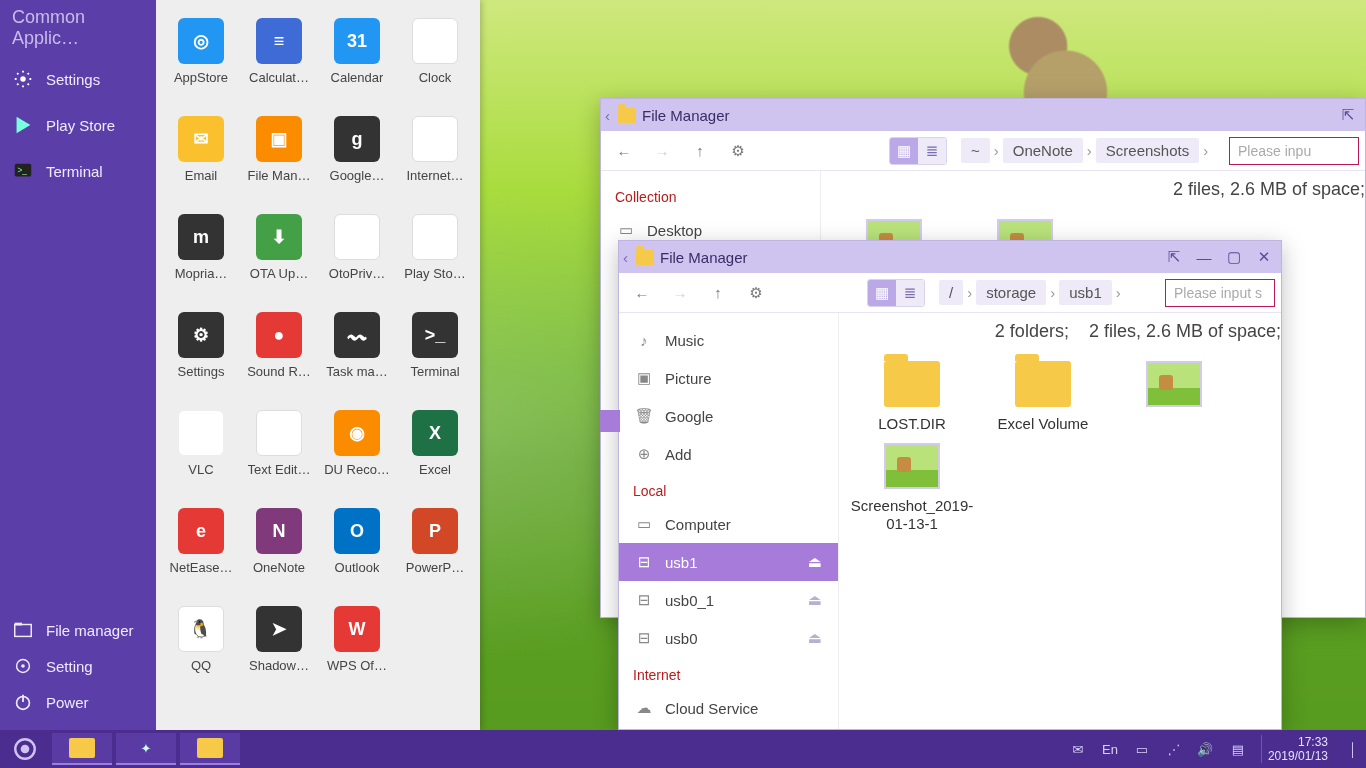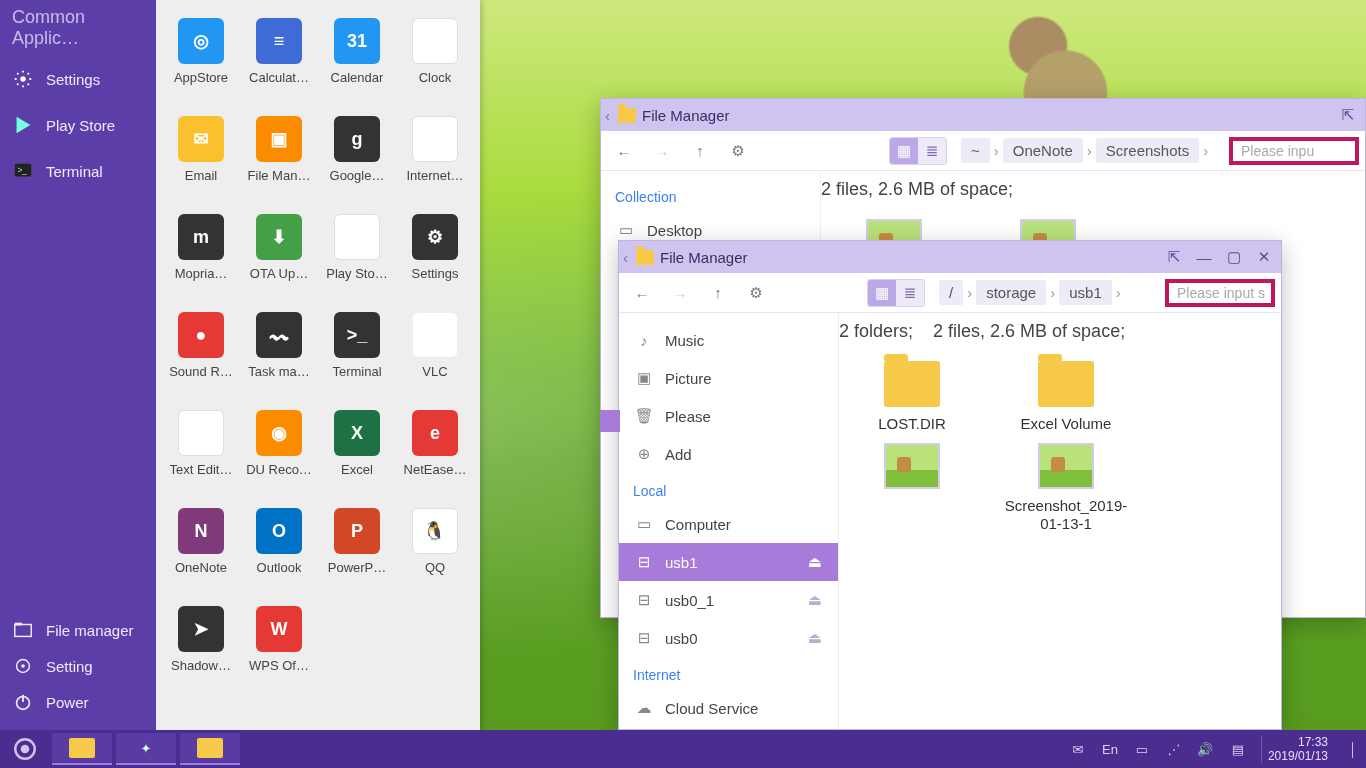--- a/index.html
+++ b/index.html
@@ -111,34 +111,34 @@
   height:40px;border-bottom:1px solid #e8e4f4;display:flex;align-items:center;
   padding:0 6px; gap:4px; font-size:15px;color:#555;
 }
 .fm-toolbar .navico{width:34px;height:32px;display:flex;align-items:center;justify-content:center;color:#7a7a7a;border-radius:4px;cursor:pointer}
 .fm-toolbar .viewtoggle{display:flex;margin-left:auto;border:1px solid #d9d4ea;border-radius:3px;overflow:hidden}
 .fm-toolbar .viewtoggle span{width:28px;height:26px;display:flex;align-items:center;justify-content:center;background:#efeaf8;color:#7b6db0}
 .fm-toolbar .viewtoggle span.active{background:#bba9e7;color:#fff}
 .fm-toolbar .crumb{display:flex;align-items:center;gap:2px;margin-left:10px}
 .fm-toolbar .crumb .seg{background:#efeaf8;padding:4px 10px;border-radius:2px;color:#555;display:flex;align-items:center;gap:6px;cursor:pointer}
 .fm-toolbar .crumb .seg.sep{background:transparent;padding:0 2px;color:#999}
-.fm-toolbar .searchbox{width:130px;height:28px;border:4px solid #be185d;color:#aaa;display:flex;align-items:center;padding:0 8px;margin-left:8px;font-size:14px;overflow:hidden;white-space:nowrap}
+.fm-toolbar .searchbox{width:130px;height:28px;border:1px solid #be185d;color:#aaa;display:flex;align-items:center;padding:0 8px;margin-left:8px;font-size:14px;overflow:hidden;white-space:nowrap}
 
 .fm-body{flex:1;display:flex;min-height:0}
 .fm-side{width:220px;border-right:1px solid #eee;font-size:15px;color:#444;padding-top:8px;overflow:hidden}
-.fm-side .group{color:#3b82f6;font-size:14px;padding:10px 14px 6px}
+.fm-side .group{color:#b91c1c;font-size:14px;padding:10px 14px 6px}
 .fm-side .srow{height:38px;display:flex;align-items:center;gap:12px;padding:0 16px;cursor:pointer;position:relative}
 .fm-side .srow .sic{width:18px;height:18px;color:#888;display:flex;align-items:center;justify-content:center}
 .fm-side .srow .eject{margin-left:auto;color:#b7b0cf}
 .fm-side .srow.active{background:#a77bd9;color:#fff}
 .fm-side .srow.active .sic,.fm-side .srow.active .eject{color:#fff}
 
 .fm-content{flex:1;display:flex;flex-direction:column;min-width:0}
-.fm-status{height:36px;display:flex;align-items:center;justify-content:flex-start;color:#444;font-size:18px;gap:20px}
-.fm-icons{flex:1;display:flex;flex-wrap:wrap;align-content:flex-start;gap:10px 44px;padding:12px 18px}
+.fm-status{height:36px;display:flex;align-items:center;justify-content:flex-end;color:#444;font-size:18px;gap:20px}
+.fm-icons{flex:1;display:flex;flex-wrap:wrap;align-content:flex-start;gap:10px 21px;padding:12px 18px}
 .fitem{width:110px;display:flex;flex-direction:column;align-items:center;font-size:15px;color:#333;cursor:pointer;text-align:center}
 .fitem .thumb{width:56px;height:46px;margin-bottom:8px;position:relative}
 .thumb.folder{background:#f7c948;border-radius:3px}
 .thumb.folder::before{content:"";position:absolute;top:-7px;left:0;width:24px;height:7px;background:#f7c948;border-radius:3px 3px 0 0}
 .thumb.img{border:2px solid #d3cbeb;background:linear-gradient(180deg,#b9e27b 60%,#7fbf39 60%)}
 .thumb.img::after{content:"";position:absolute;left:22%;top:28%;width:26%;height:36%;background:#c58d42;border-radius:3px}
 
 
 .i{width:100%;height:100%}
 </style>
@@ -245,20 +245,24 @@
         </div>
         <div class="app">
           <div class="tile c-dark">m</div>
           <div class="lab">Mopria…</div>
         </div>
         <div class="app">
           <div class="tile c-green">⬇</div>
           <div class="lab">OTA Up…</div>
         </div>
         <div class="app">
+          <div class="tile c-white">⦸</div>
+          <div class="lab">OtoPriv…</div>
+        </div>
+        <div class="app">
           <div class="tile c-white">▶</div>
           <div class="lab">Play Sto…</div>
         </div>
         <div class="app">
           <div class="tile c-dark">⚙</div>
           <div class="lab">Settings</div>
         </div>
         <div class="app">
           <div class="tile c-red">●</div>
           <div class="lab">Sound R…</div>
@@ -407,21 +411,21 @@
         <div class="srow">
           <span class="sic">♪</span>
           <span>Music</span>
         </div>
         <div class="srow">
           <span class="sic">▣</span>
           <span>Picture</span>
         </div>
         <div class="srow">
           <span class="sic">🗑</span>
-          <span>Please</span>
+          <span>Google</span>
         </div>
         <div class="srow">
           <span class="sic">⊕</span>
           <span>Add</span>
         </div>
         <div class="group">Local</div>
         <div class="srow">
           <span class="sic">▭</span>
           <span>Computer</span>
         </div>

